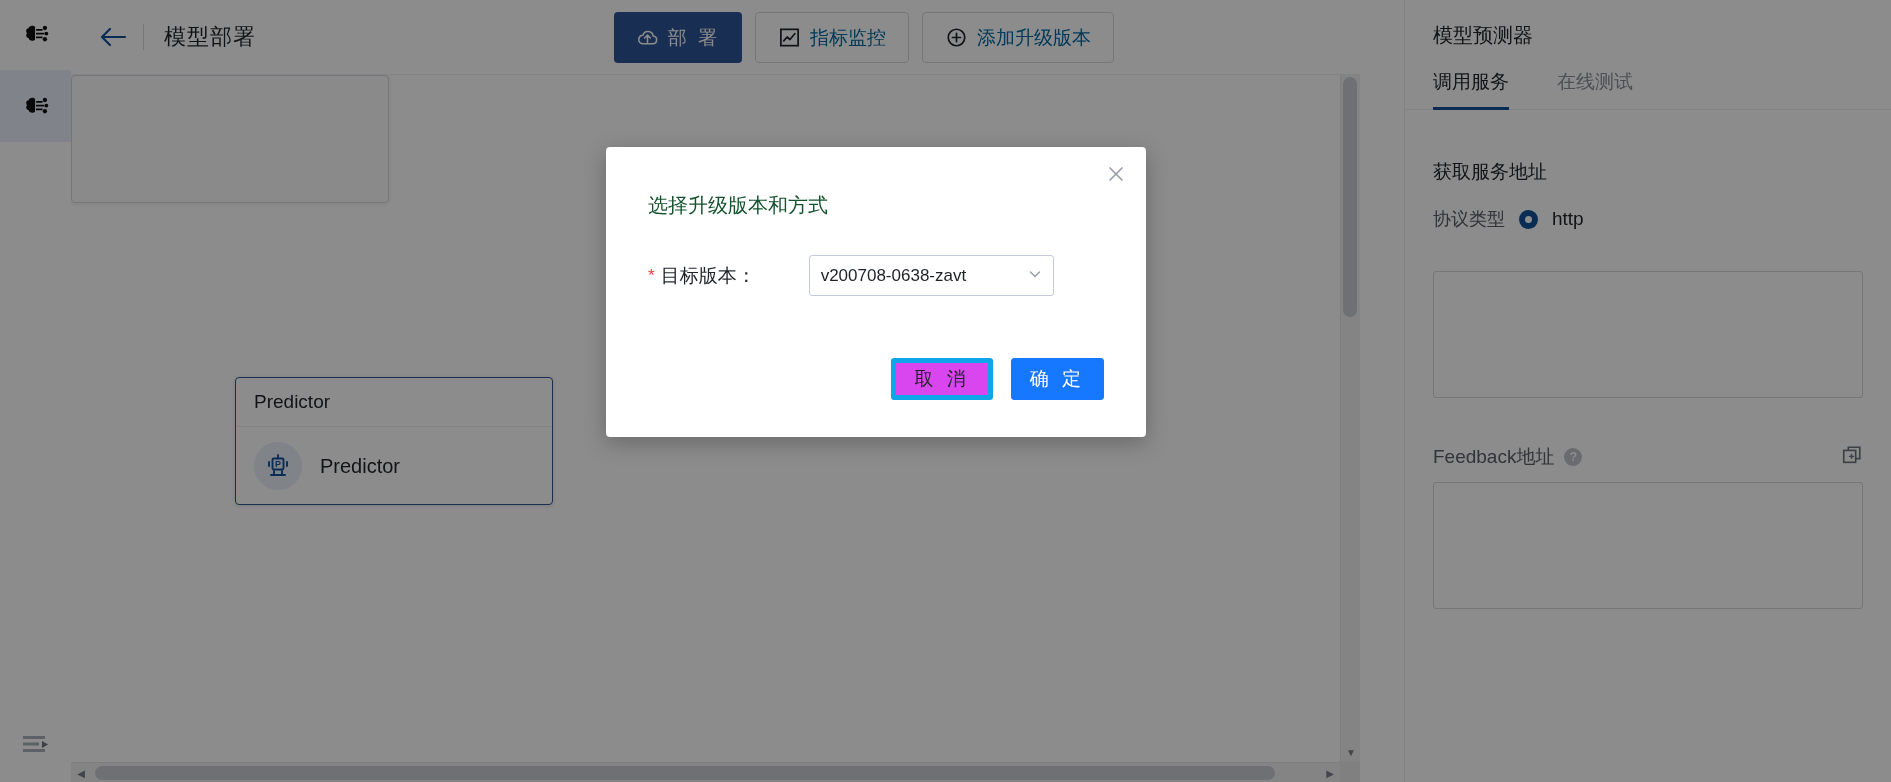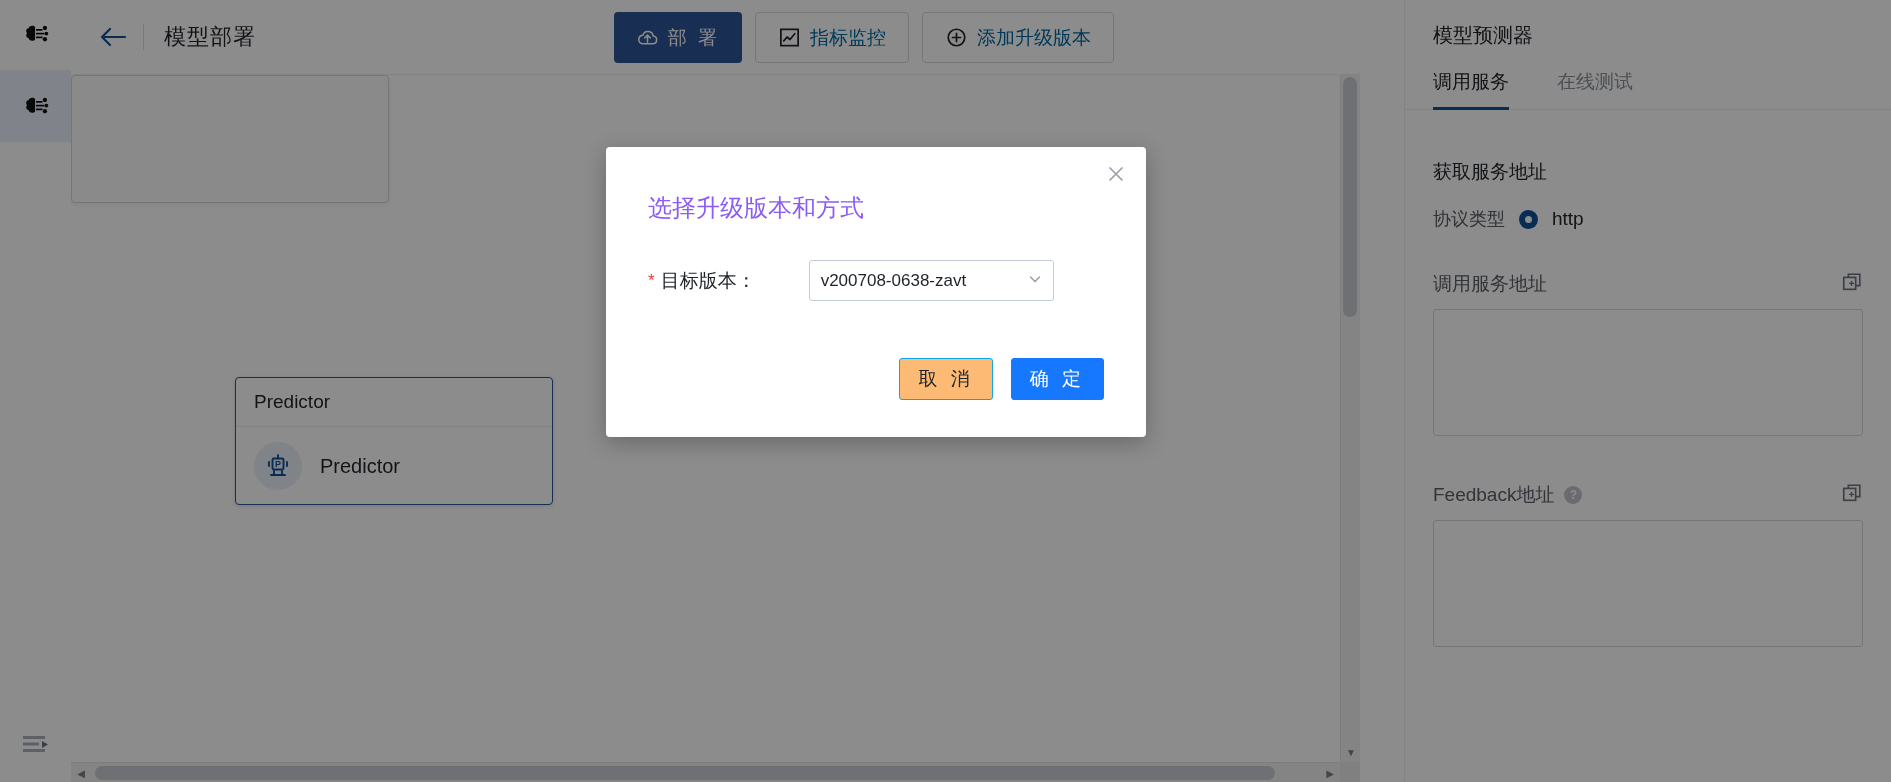--- a/index.html
+++ b/index.html
@@ -164,40 +164,40 @@
   }
   .modal {
     position: absolute; left: 606px; top: 147px; width: 540px; height: 290px;
     background: #ffffff; border-radius: 4px; z-index: 60;
     box-shadow: 0 6px 22px rgba(0,0,0,.25);
   }
   .modal-close {
     position: absolute; right: 17px; top: 14px; width: 26px; height: 26px;
     display: flex; align-items: center; justify-content: center; cursor: pointer;
   }
-  .modal-title { padding: 45px 0 0 42px; font-size: 24px; color: #8b5cf6; }
+  .modal-title { padding: 45px 0 0 42px; font-size: 20px; color: #14532d; }
   .modal-form { display: flex; align-items: center; padding: 36px 0 0 42px; }
   .req-star { color: #e8423f; font-size: 17px; margin-right: 6px; line-height: 1; }
   .form-label { font-size: 19px; color: #1f2329; width: 148px; }
   .select {
     position: relative; width: 245px; height: 41px; border: 1px solid #c3cadb;
     border-radius: 3px; background: #ffffff; display: flex; align-items: center;
     padding: 0 30px 0 11px; cursor: pointer;
   }
   .select .val { font-size: 17px; color: #1f2329; }
   .select .caret { position: absolute; right: 10px; top: 50%; transform: translateY(-50%); }
   .modal-actions {
     position: absolute; right: 42px; bottom: 37px; display: flex; gap: 18px;
   }
   .mbtn {
     height: 42px; min-width: 90px; border-radius: 3px; font-size: 19px;
     display: inline-flex; align-items: center; justify-content: center;
     cursor: pointer; letter-spacing: 4px; padding: 0 18px;
   }
-  .mbtn-cancel { background: #fdba74; border: 1px solid #0ea5e9; color: #1f2329; }
+  .mbtn-cancel { background: #d946ef; border: 5px solid #0ea5e9; color: #1f2329; }
   .mbtn-ok { background: #1677ff; border: 1px solid #1677ff; color: #ffffff; }
 </style>
 </head>
 <body>
 
 <div id="app">
 
   <div class="rail">
     <div class="rail-logo">
       <svg width="30" height="30" viewBox="0 0 32 32">
@@ -311,30 +311,20 @@
 
       <div class="rp-row">
         <span class="rp-row-label">协议类型</span>
         <span class="radio-dot">
             <i></i>
           </span>
         <span class="radio-text">http</span>
       </div>
 
       <div class="field-block">
-        <div class="field-head">
-          <span class="field-label">调用服务地址</span>
-          <span>
-            <svg width="22" height="22" viewBox="0 0 24 24">
-              <rect x="3" y="7" width="13" height="13" fill="none" stroke="#6e7480" stroke-width="1.8"></rect>
-              <path d="M8 7V3.5h12.5V16H16" fill="none" stroke="#6e7480" stroke-width="1.8"></path>
-              <path d="M9.5 13.5h4M11.5 11.5v4" stroke="#6e7480" stroke-width="1.6" stroke-linecap="round"></path>
-            </svg>
-          </span>
-        </div>
         <textarea class="ta" placeholder="" style=""></textarea>
       </div>
 
       <div class="field-block">
         <div class="field-head">
           <span class="field-label">
             <span>Feedback地址</span>
             <span class="help-dot">?</span>
           </span>
           <span>

